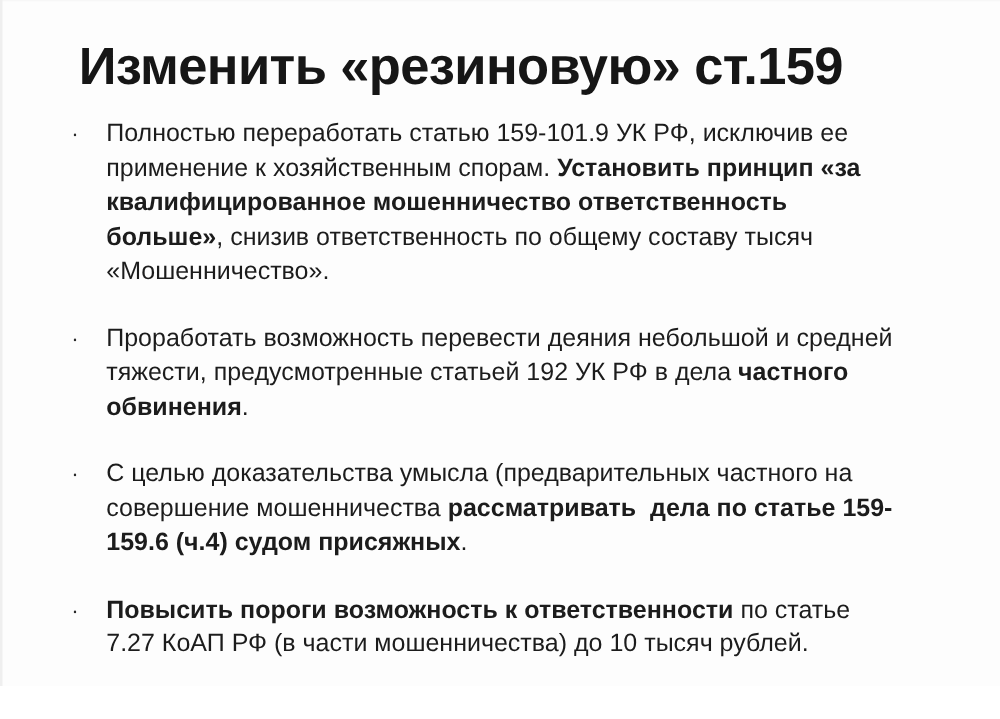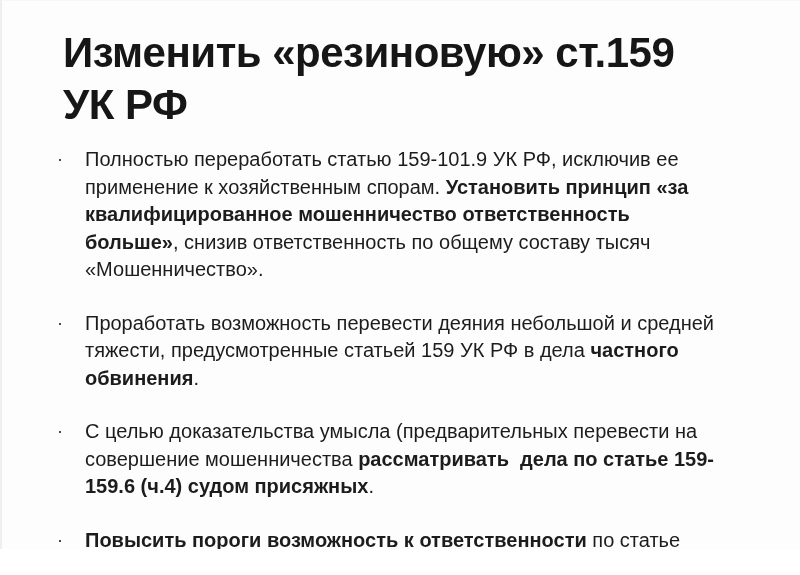--- a/index.html
+++ b/index.html
@@ -52,33 +52,32 @@
     white-space: pre-wrap;
   }
   .btext .b { font-weight: 700; }
 </style>
 </head>
 <body>
 
 <main class="slide">
   <h1 class="title">
     <span class="line">Изменить «резиновую» ст.159</span>
-    <span class="line">УК РФ</span>
   </h1>
   <ul class="bullets">
       <li>
         <span class="marker">·</span>
         <span class="btext"><span>Полностью переработать статью 159-101.9 УК РФ, исключив ее применение к хозяйственным спорам. </span><span class="b">Установить принцип «за квалифицированное мошенничество ответственность больше»</span><span>, снизив ответственность по общему составу тысяч «Мошенничество».</span></span>
       </li>
       <li>
         <span class="marker">·</span>
-        <span class="btext"><span>Проработать возможность перевести деяния небольшой и средней тяжести, предусмотренные статьей 159 УК РФ в дела </span><span class="b">частного обвинения</span><span>.</span></span>
+        <span class="btext"><span>Проработать возможность перевести деяния небольшой и средней тяжести, предусмотренные статьей 192 УК РФ в дела </span><span class="b">частного обвинения</span><span>.</span></span>
       </li>
       <li>
         <span class="marker">·</span>
-        <span class="btext"><span>С целью доказательства умысла (предварительных перевести на совершение мошенничества </span><span class="b">рассматривать  дела по статье 159-159.6 (ч.4) судом присяжных</span><span>.</span></span>
+        <span class="btext"><span>С целью доказательства умысла (предварительных частного на совершение мошенничества </span><span class="b">рассматривать  дела по статье 159-159.6 (ч.4) судом присяжных</span><span>.</span></span>
       </li>
       <li>
         <span class="marker">·</span>
         <span class="btext"><span class="b">Повысить пороги возможность к ответственности</span><span> по статье 7.27 КоАП РФ (в части мошенничества) до 10 тысяч рублей.</span></span>
       </li>
     </ul>
 </main>
 
 </body></html>

